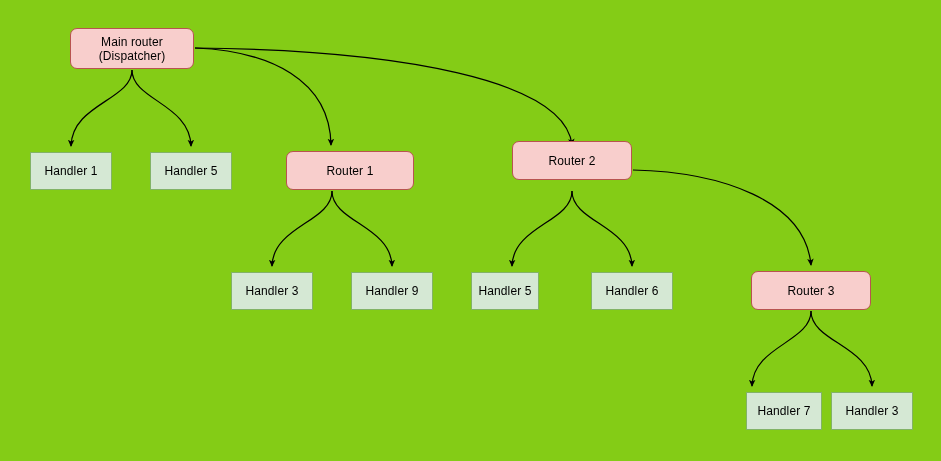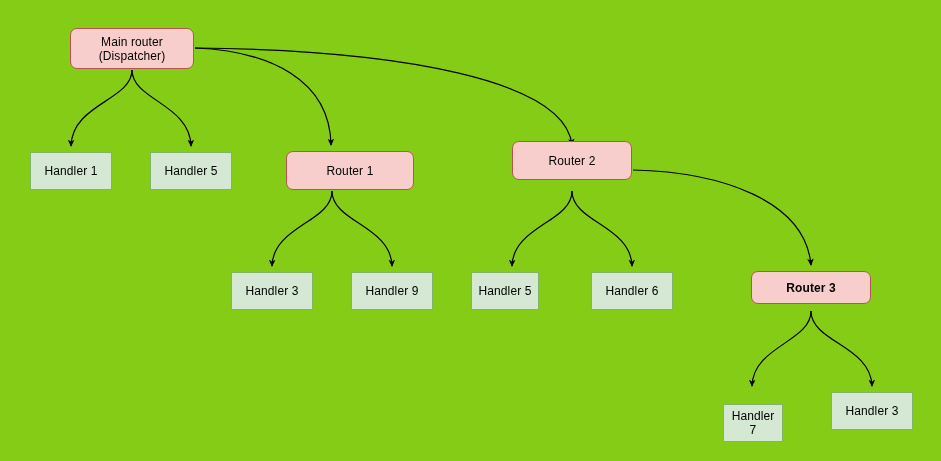--- a/index.html
+++ b/index.html
@@ -100,23 +100,23 @@
       </div>
       <div class="node handler" style="left: 351px; top: 272px; width: 82px; height: 38px;">
         <span class="node-label">Handler 9</span>
       </div>
       <div class="node handler" style="left: 471px; top: 272px; width: 68px; height: 38px;">
         <span class="node-label">Handler 5</span>
       </div>
       <div class="node handler" style="left: 591px; top: 272px; width: 82px; height: 38px;">
         <span class="node-label">Handler 6</span>
       </div>
-      <div class="node router" style="left: 751px; top: 271px; width: 120px; height: 33px; font-weight: bold;">
+      <div class="node router" style="left: 751px; top: 271px; width: 120px; height: 39px;">
         <span class="node-label">Router 3</span>
       </div>
-      <div class="node handler" style="left: 723px; top: 392px; width: 60px; height: 38px; margin-top: 12px;">
+      <div class="node handler" style="left: 746px; top: 392px; width: 76px; height: 38px;">
         <span class="node-label">Handler 7</span>
       </div>
       <div class="node handler" style="left: 831px; top: 392px; width: 82px; height: 38px;">
         <span class="node-label">Handler 3</span>
       </div>
     </div>
 </div>
 
 </body></html>

